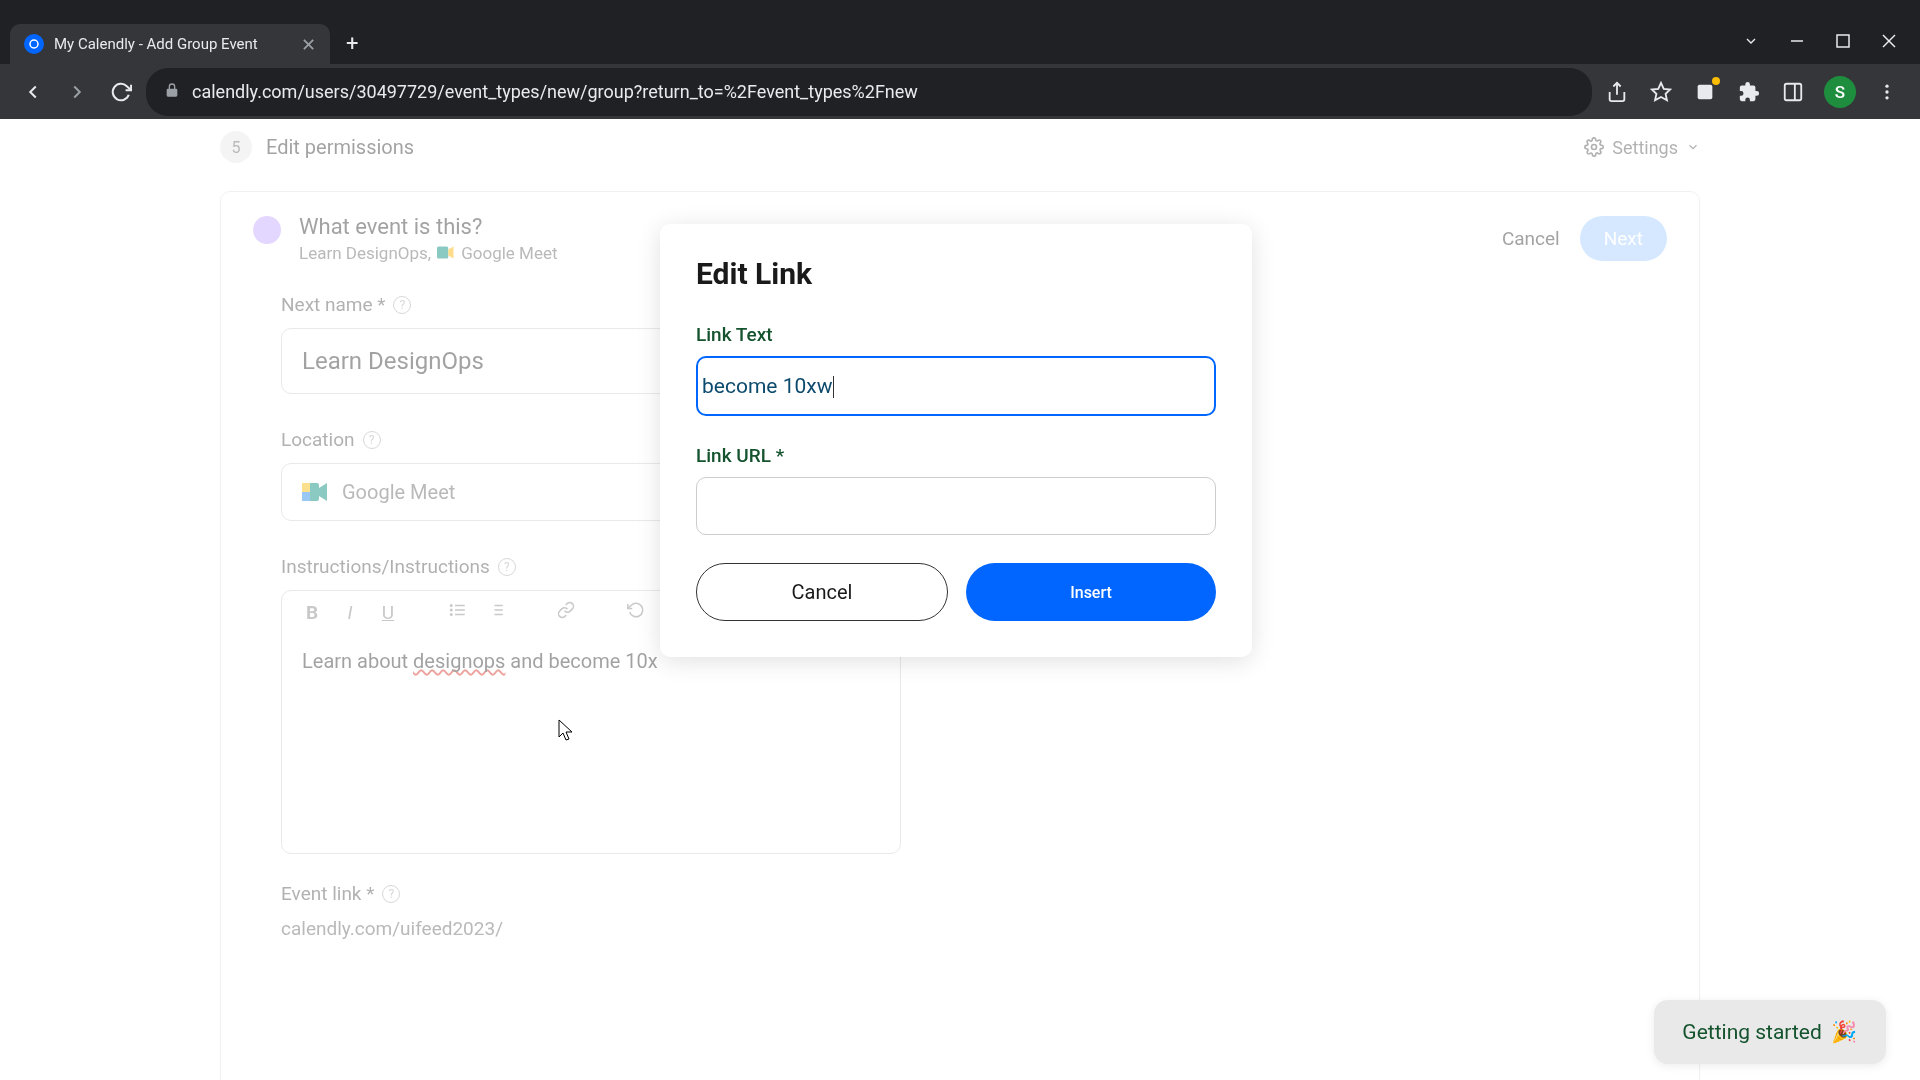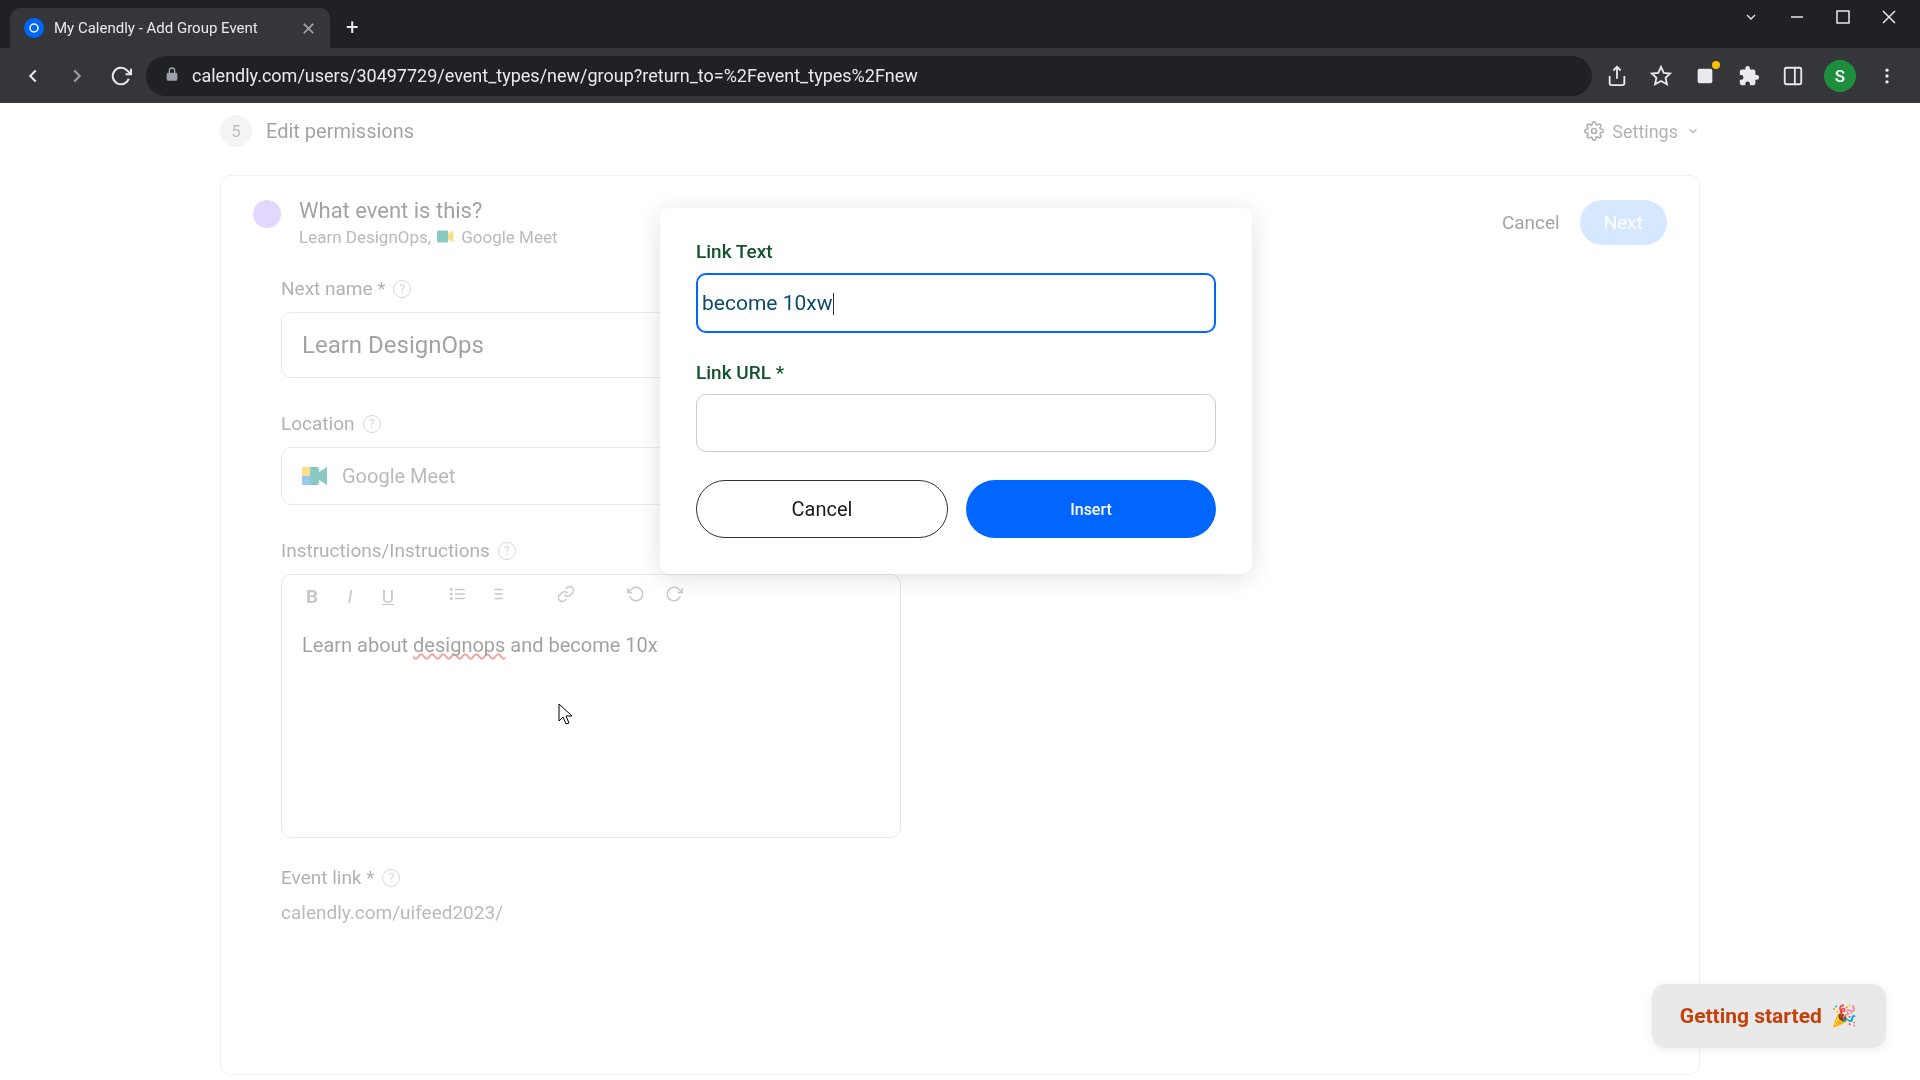--- a/index.html
+++ b/index.html
@@ -1,33 +1,33 @@
 <!DOCTYPE html>
 <html><head>
 <meta charset="utf-8">
 <style>
 * { margin: 0; padding: 0; box-sizing: border-box; font-family: -apple-system, BlinkMacSystemFont, "Segoe UI", Roboto, sans-serif; }
 body { background: #202124; overflow: hidden; width: 1920px; height: 1080px; }
 
 
-.browser-top { background: #202124; height: 48px; display: flex; }
+.browser-top { background: #202124; height: 64px; display: flex; align-items: flex-end; }
 .tab-bar { display: flex; align-items: flex-end; height: 48px; padding-left: 10px; flex: 1; }
 .tab { background: #35363a; color: #e8eaed; border-radius: 10px 10px 0 0; height: 40px; width: 320px; display: flex; align-items: center; padding: 0 14px; gap: 10px; font-size: 15px; }
 .tab-favicon { width: 20px; height: 20px; border-radius: 50%; background: #0066ff; display:flex;align-items:center;justify-content:center;}
 .tab-favicon svg { width: 12px; height: 12px; }
 .tab-title { flex: 1; white-space: nowrap; overflow: hidden; text-overflow: ellipsis; }
 .tab-close { color: #9aa0a6; font-size: 18px; cursor: pointer; }
 .new-tab { color: #e8eaed; font-size: 22px; padding: 0 16px; cursor: pointer; margin-bottom: 8px;}
 .window-controls { display: flex; gap: 28px; padding: 0 22px 14px 0; color: #e8eaed; align-items:center;}
 .win-ctrl { cursor: pointer; display:flex; align-items:center; justify-content:center; width:18px; height:18px;}
 
 .toolbar { background: #35363a; height: 55px; display: flex; align-items: center; padding: 0 14px; gap: 6px; }
 .nav-btn { width: 38px; height: 38px; display: flex; align-items: center; justify-content: center; color: #9aa0a6; cursor: pointer; border-radius: 50%; }
 .nav-btn.active { color: #e8eaed; }
-.url-bar { flex: 1; background: #202124; border-radius: 22px; height: 40px; display: flex; align-items: center; padding: 0 18px; gap: 12px; }
+.url-bar { flex: 1; background: #202124; border-radius: 22px; height: 48px; display: flex; align-items: center; padding: 0 18px; gap: 12px; }
 .lock-icon { color: #9aa0a6; }
 .url-text { color: #e8eaed; font-size: 18px; flex: 1; white-space:nowrap; overflow:hidden;}
 .toolbar-right { display: flex; align-items: center; gap: 18px; padding: 0 6px; }
 .toolbar-icon { color: #e8eaed; cursor: pointer; width:26px; height:26px; display:flex; align-items:center; justify-content:center;}
 .avatar { width: 32px; height: 32px; border-radius: 50%; background: #1e8e3e; color: #fff; display: flex; align-items: center; justify-content: center; font-size: 17px; font-weight: 500; }
 
 
 .page { background: #fff; height: calc(1080px - 103px); position: relative; overflow: hidden; }
 .dimmed { opacity: 0.45; pointer-events: none; }
 
@@ -75,21 +75,21 @@
 .modal-input { width: 100%; border: 2px solid #0066ff; border-radius: 10px; padding: 16px 4px; font-size: 21px; color: #0c4a6e; outline: none; }
 .modal-input.plain { border: 1px solid #ccc; }
 .modal-field { margin-bottom: 28px; }
 .modal-buttons { display: flex; gap: 18px; }
 .btn-cancel { flex: 1; border: 1px solid #333; background: #fff; color: #1a1a1a; font-size: 20px; padding: 16px 0; border-radius: 32px; cursor: pointer; }
 .btn-insert { flex: 1; border: none; background: #0066ff; color: #fff; font-size: 16px; font-weight: 500; padding: 16px 0; border-radius: 32px; cursor: pointer; }
 .caret::after { content: ""; display:inline-block; width:1px; height:22px; background:#333; vertical-align:middle; margin-left:1px; animation: blink 1s infinite;}
 @keyframes blink { 50% { opacity: 0; } }
 
 
-.getting-started { position: absolute; bottom: 32px; right: 34px; background: #e9e9e9; color: #c2410c; padding: 20px 28px; border-radius: 14px; font-size: 21px; font-weight: 700; display: flex; align-items: center; gap: 10px; box-shadow: 0 2px 10px rgba(0,0,0,0.08); cursor:pointer;margin-top:21px;}
+.getting-started { position: absolute; bottom: 32px; right: 34px; background: #e9e9e9; color: #14532d; padding: 20px 28px; border-radius: 14px; font-size: 21px; font-weight: 400; display: flex; align-items: center; gap: 10px; box-shadow: 0 2px 10px rgba(0,0,0,0.08); cursor:pointer;margin-top:21px;}
 
 .cursor-arrow { position: absolute; top: 600px; left: 558px; pointer-events: none; z-index: 50;}
 </style>
 </head>
 <body>
 
 <div class="browser-top">
   <div class="tab-bar">
     <div class="tab">
       <span class="tab-favicon">
@@ -316,20 +316,21 @@
     </div>
   </div>
 
   <div class="cursor-arrow">
     <svg width="18" height="24" viewBox="0 0 18 24">
         <path d="M1 1 L1 18 L5 14 L8 21 L11 20 L8 13 L14 13 Z" fill="#fff" stroke="#000" stroke-width="1"></path>
       </svg>
   </div>
 
   <div class="modal">
+    <div class="modal-title">Edit Link</div>
     <div class="modal-field">
       <div class="modal-label">Link Text</div>
       <div class="modal-input caret"><span>become 10xw</span></div>
     </div>
     <div class="modal-field">
       <div class="modal-label">Link URL *</div>
       <input class="modal-input plain" value="" style="">
     </div>
     <div class="modal-buttons">
       <button class="btn-cancel">Cancel</button>

